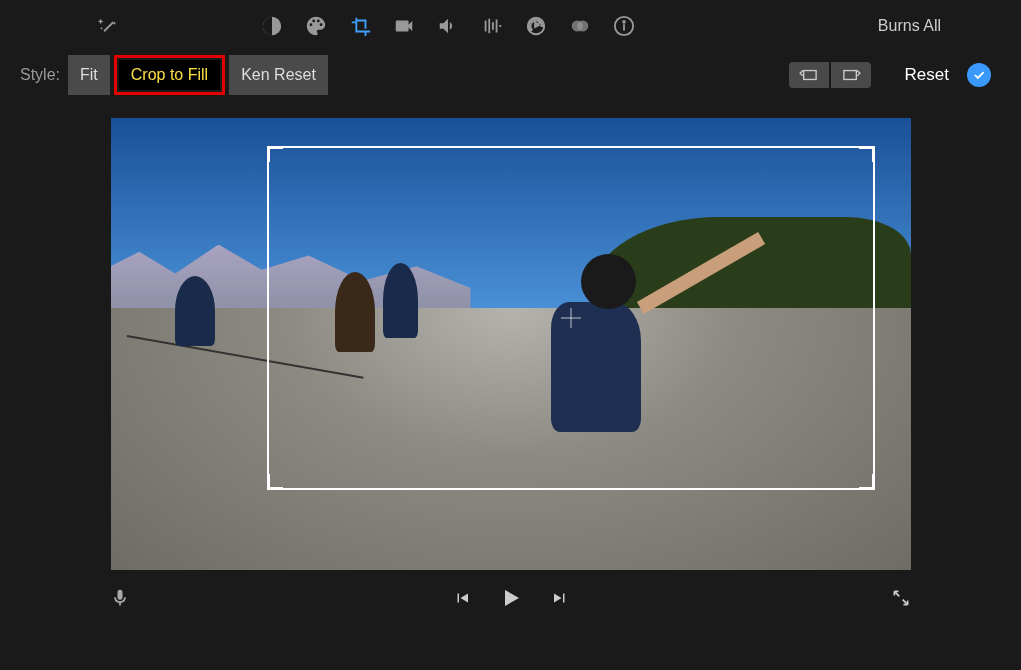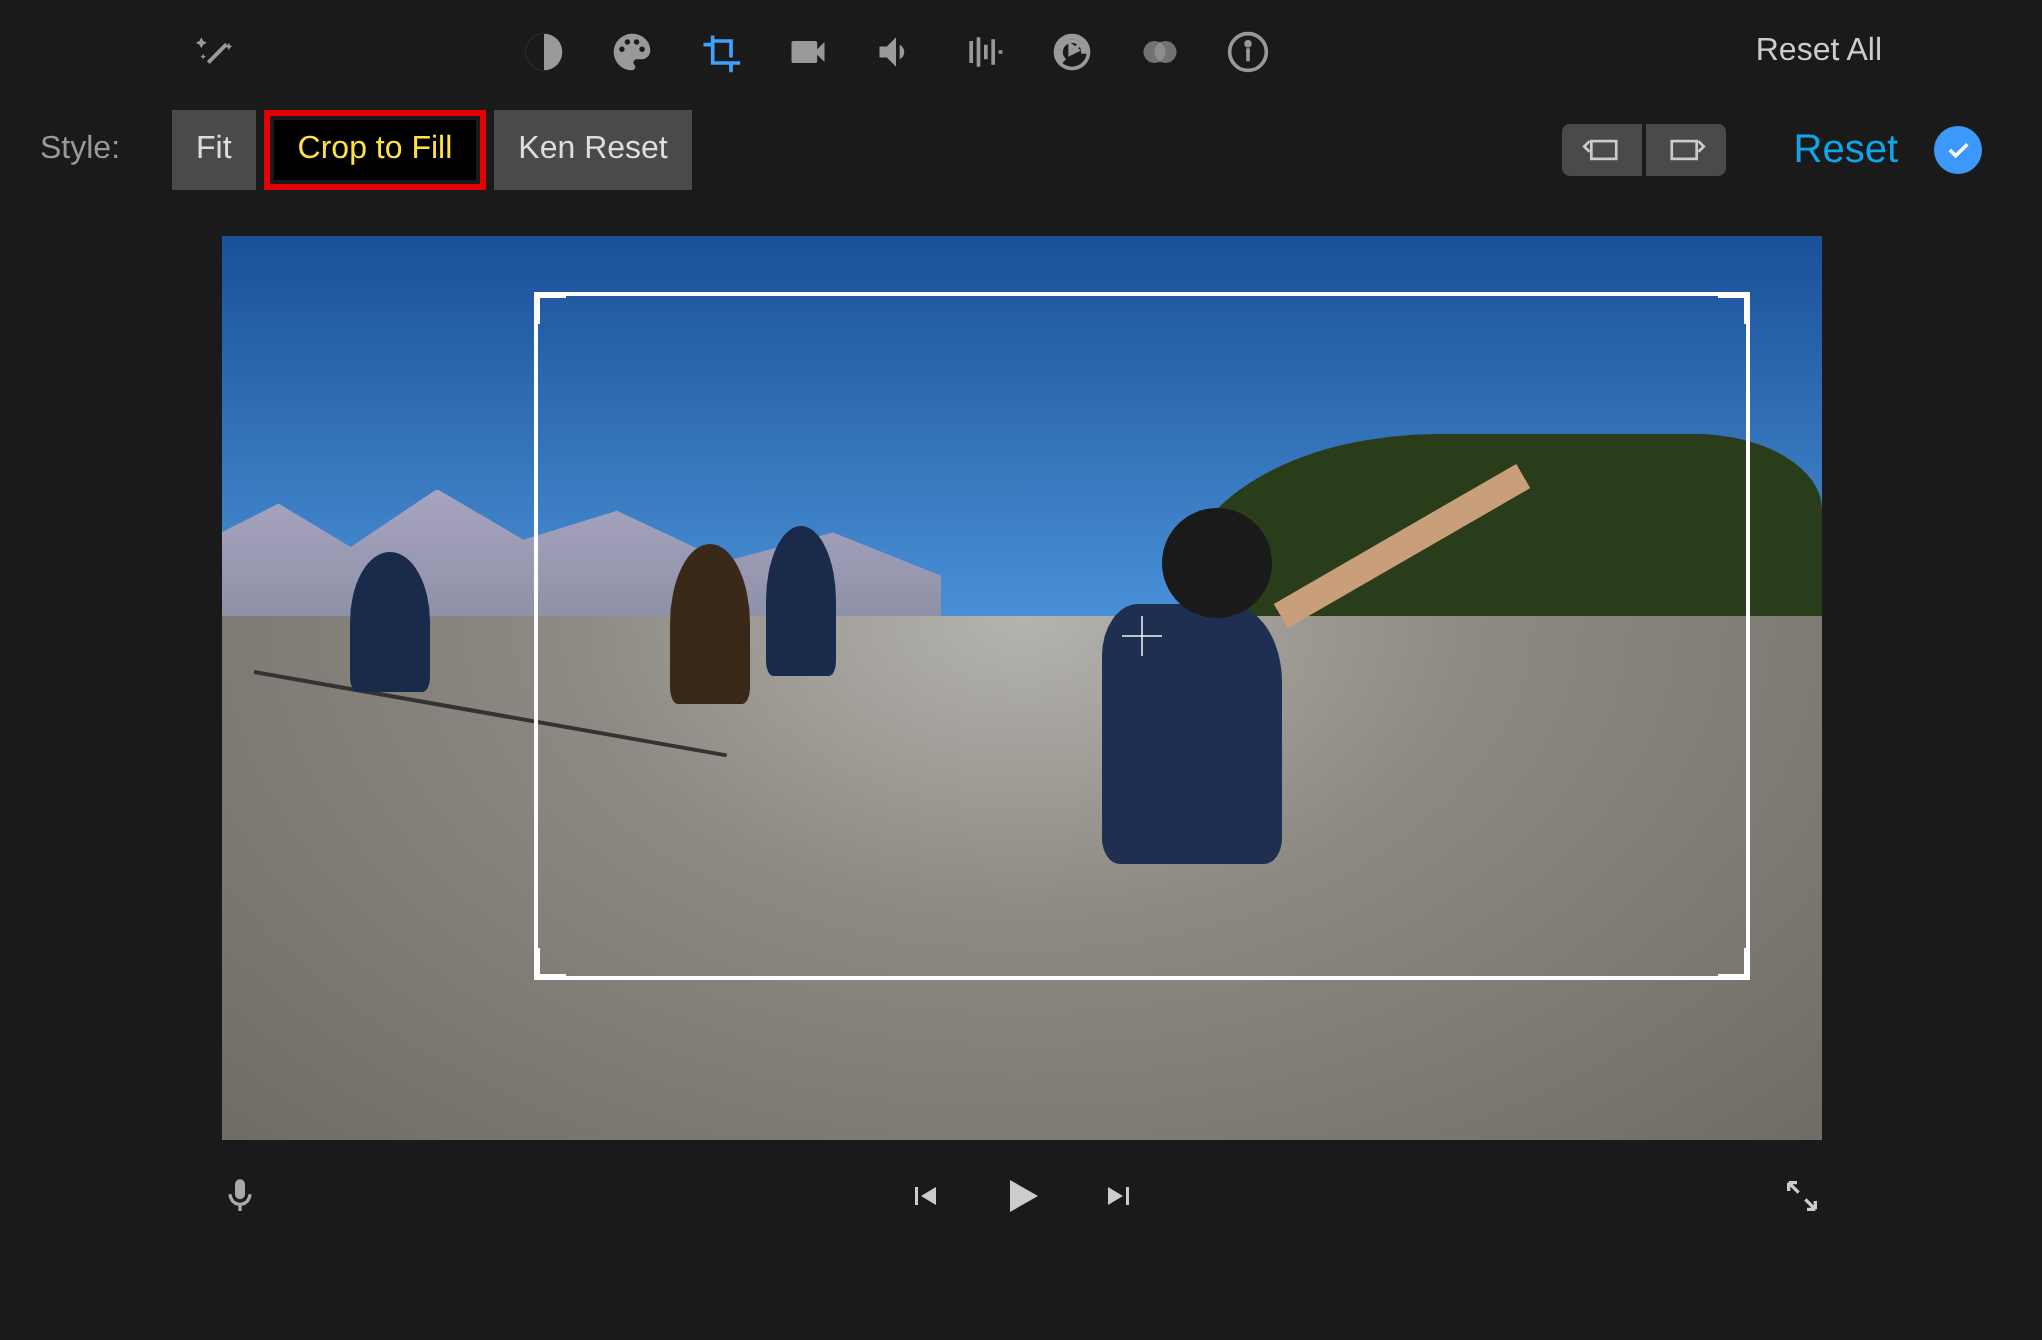--- a/index.html
+++ b/index.html
@@ -48,21 +48,21 @@
     .style-bar {
       height: 46px;
       display: flex;
       align-items: center;
       padding: 0 20px;
       gap: 6px;
     }
     .style-label {
       color: #999;
       font-size: 16px;
-      margin-right: 20px;
+      margin-right: 2px;
     }
     .seg-group {
       display: flex;
       gap: 4px;
     }
     .seg-btn {
       background: #4a4a4a;
       color: #ddd;
       border: none;
       font-size: 16px;
@@ -88,22 +88,22 @@
       background: #4a4a4a;
       display: flex;
       align-items: center;
       justify-content: center;
       cursor: pointer;
       color: #ccc;
     }
     .rotate-btn:first-child { border-radius: 4px 0 0 4px; }
     .rotate-btn:last-child { border-radius: 0 4px 4px 0; }
     .reset-btn {
-      color: #0ea5e9;
-      font-size: 20px;
+      color: #ffffff;
+      font-size: 17px;
       margin-left: 28px;
       cursor: pointer;
     }
     .apply-check {
       width: 24px;
       height: 24px;
       border-radius: 50%;
       background: #3b99fc;
       display: flex;
       align-items: center;
@@ -308,21 +308,21 @@
         <circle cx="15" cy="12" r="6" fill="currentColor" opacity="0.7"></circle>
       </svg>
   </div>
   <div class="toolbar-icon">
     <svg viewBox="0 0 24 24">
         <circle cx="12" cy="12" r="10" fill="none" stroke="currentColor" stroke-width="2"></circle>
         <path d="M12 10v7M12 6.5a1 1 0 100 2 1 1 0 000-2z" stroke="currentColor" stroke-width="2"></path>
       </svg>
   </div>
   <div class="spacer"></div>
-  <div class="reset-all">Reset All</div>
+  <div class="reset-all">Burns All</div>
 </div>
 
 <div class="style-bar">
   <span class="style-label">Style:</span>
   <div class="seg-group">
     <button class="seg-btn">Fit</button>
     <span class="highlight-box">
       <button class="seg-btn active">Crop to Fill</button>
     </span>
     <button class="seg-btn">Ken Reset</button>

